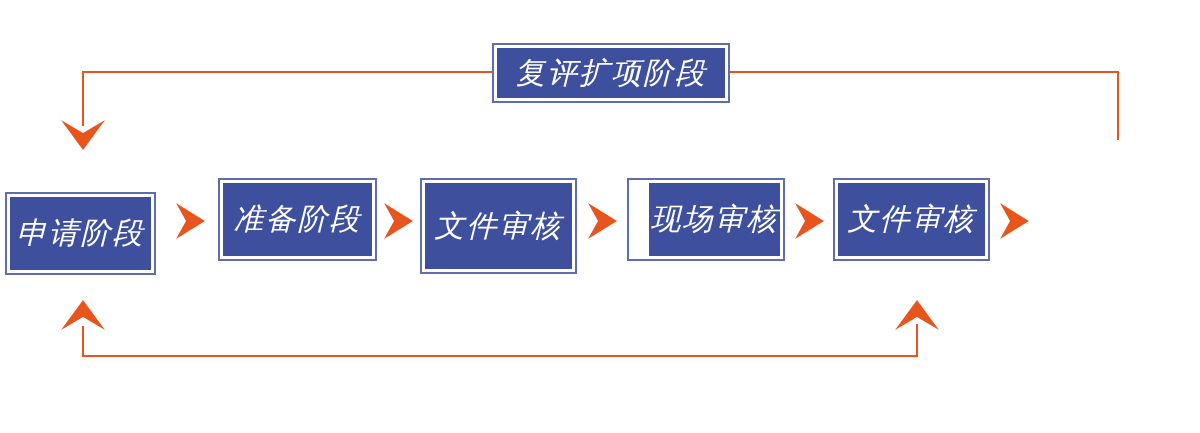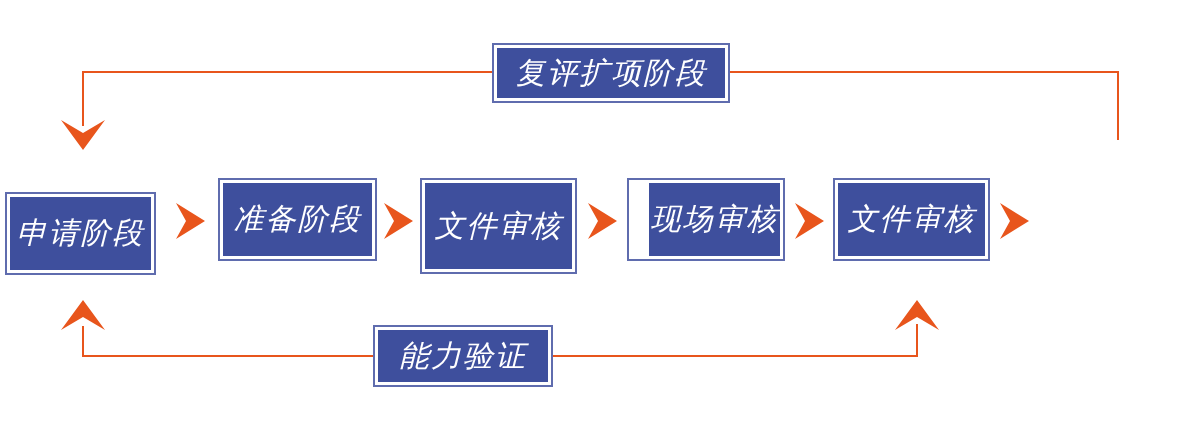--- a/index.html
+++ b/index.html
@@ -94,17 +94,14 @@
 
   <div class="stage-box" style="left:833px; top:178px; width:157px; height:83px;">
     <div class="stage-fill">文件审核</div>
   </div>
 
 
   <div class="stage-box" style="left:492px; top:43px; width:238px; height:60px;">
     <div class="stage-fill">复评扩项阶段</div>
   </div>
 
-  <div class="stage-box" style="left:373px; top:325px; width:180px; height:62px;">
-    <div class="stage-fill">能力验证</div>
-  </div>
 
 </div>
 
 </body></html>

